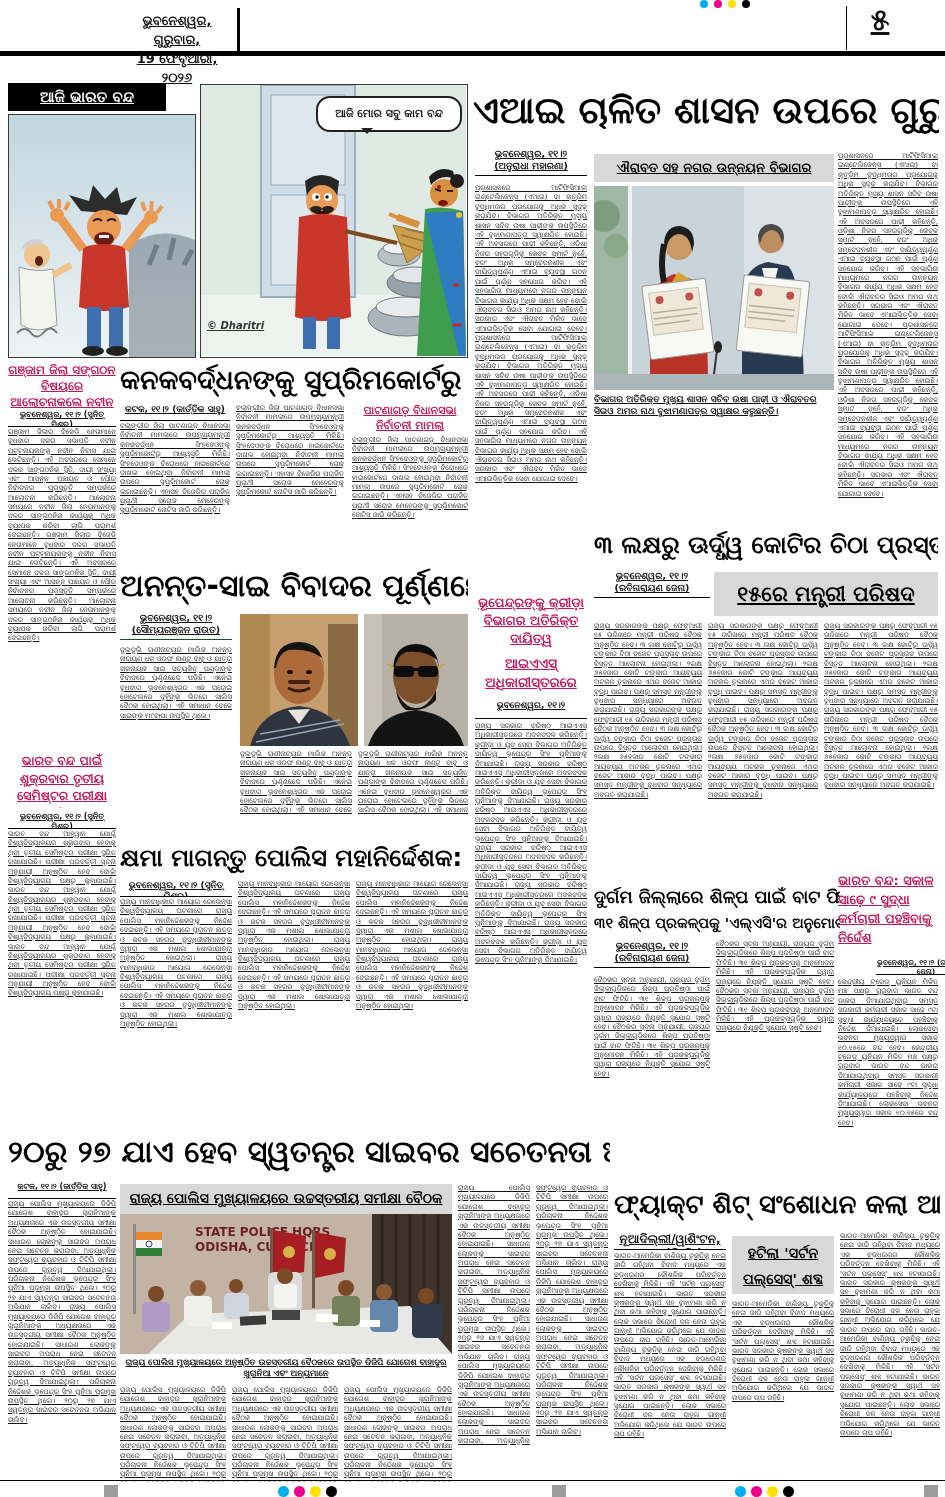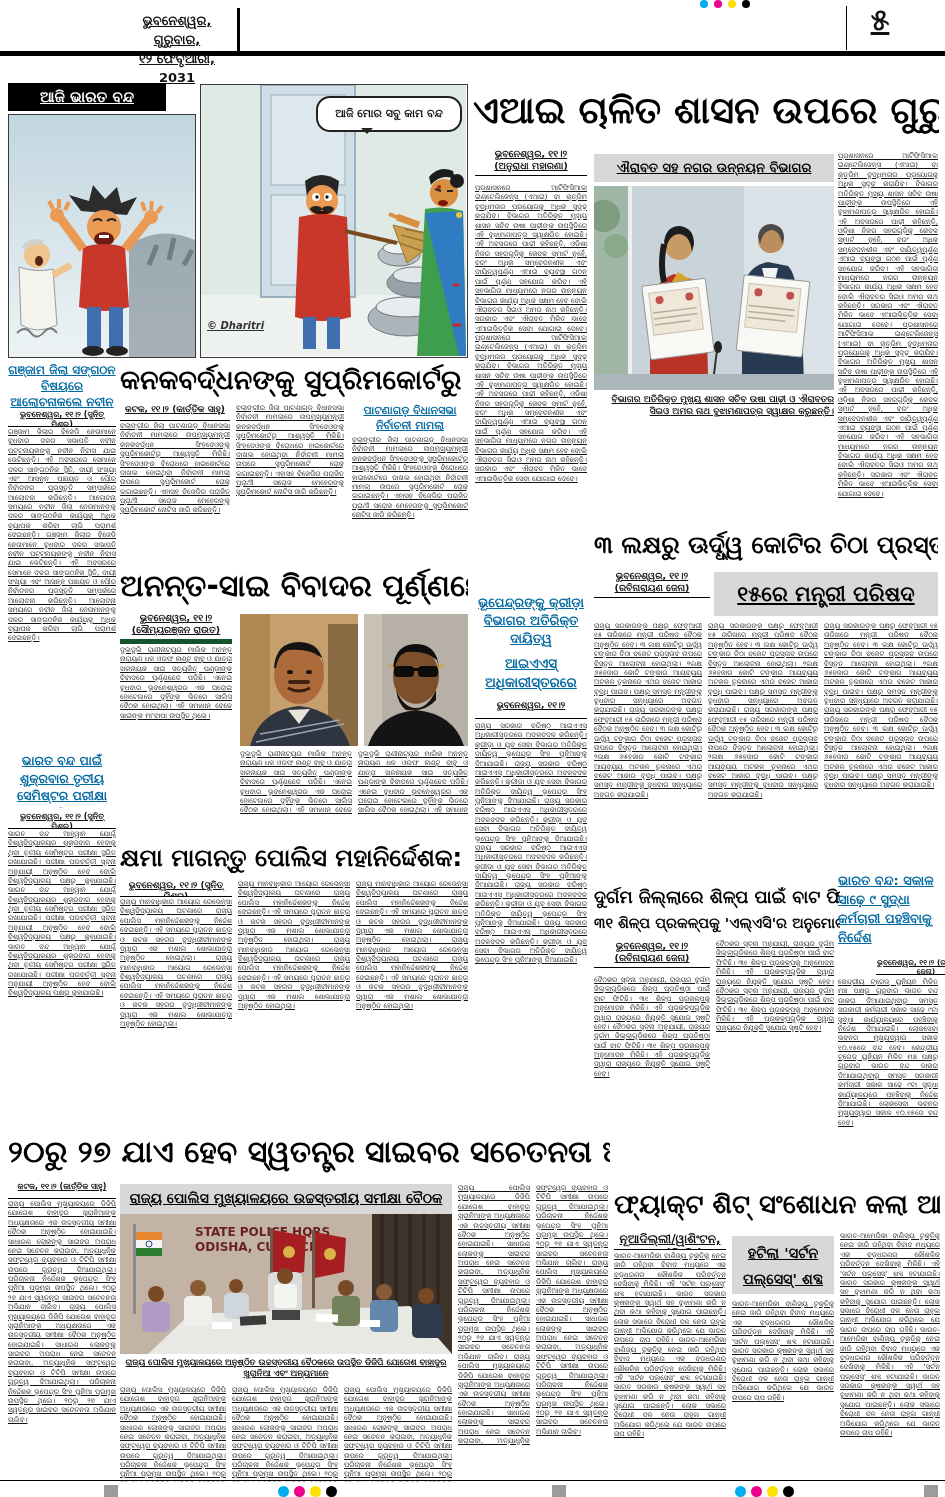--- a/index.html
+++ b/index.html
@@ -1,26 +1,26 @@
 <!DOCTYPE html>
 <html><head>
 <meta charset="utf-8">
 <style>
   html,body{margin:0;padding:0;background:#fff;}
   #page{position:relative;width:945px;height:1497px;background:#fff;overflow:hidden;
         font-family:"DejaVu Sans","Liberation Sans",sans-serif;color:#111;}
   .abs{position:absolute;text-decoration:underline;}
   .hl{font-weight:800;color:#000;text-align:center;overflow:hidden;white-space:nowrap;}
-  .subhl{font-weight:800;color:#0369a1;overflow:hidden;}
+  .subhl{font-weight:800;color:#be185d;overflow:hidden;}
   .byline{font-weight:700;font-size:9px;text-align:center;border-bottom:1px solid #000;
           padding-bottom:2px;line-height:1.25;overflow:hidden;}
   .byline1{font-weight:700;font-size:9.5px;text-align:center;line-height:1.3;}
   .bcol{font-size:7px;line-height:1.34;text-align:justify;overflow:hidden;color:#141414;word-break:break-word;}
   .gbox{background:#d8d8d8;font-weight:800;text-align:center;color:#000;overflow:hidden;}
-  .cap{font-size:8.5px;font-weight:600;text-align:right;line-height:1.3;overflow:hidden;}
+  .cap{font-size:8.5px;font-weight:600;text-align:left;line-height:1.3;overflow:hidden;}
   .ph{position:absolute;overflow:hidden;background:#ccc;}
   .rule{position:absolute;background:#000;}
   .bubble{position:absolute;background:#fff;border:2px solid #222;border-radius:14px;
           font-weight:700;text-align:center;display:flex;align-items:center;justify-content:center;
           line-height:1.35;padding:3px 6px;box-sizing:border-box;}
   .bubble:after{content:"";position:absolute;bottom:-10px;left:30%;border:6px solid transparent;
           border-top-color:#222;}
   .panel{position:absolute;border:1.5px solid #3a3a3a;overflow:hidden;box-sizing:border-box;}
   .mark-sq{position:absolute;width:14px;height:14px;background:#9c9c9c;}
   .dot{position:absolute;width:11px;height:11px;border-radius:50%;}
@@ -30,21 +30,21 @@
 <body>
 
 <div id="page">
 
   <div class="rule" style="left:0;top:51px;width:945px;height:5px;"></div>
   <div class="abs" style="left:0;top:53px;width:8px;height:2px;background:#000;"></div>
 
 
   <div class="abs" style="left:120px;top:12px;width:114px;height:40px;font-size:13px;font-weight:700;text-align:center;line-height:1.45;">
     <div>ଭୁବନେଶ୍ୱର, ଗୁରୁବାର,</div>
-    <div>୧୨ ଫେବୃଆରୀ, 2031</div>
+    <div>19 ଫେବୃଆରୀ, ୨୦୨୬</div>
   </div>
   <div class="rule" style="left:237px;top:8px;width:3px;height:44px;"></div>
 
   <div class="rule" style="left:846px;top:6px;width:1px;height:44px;"></div>
   <div class="abs" style="left:858px;top:2px;width:44px;height:46px;font-size:30px;font-weight:800;text-align:center;">୫</div>
 
   <div class="dot" style="left:700px;top:0;background:#00aeef;width:8px;height:8px;"></div>
   <div class="dot" style="left:714px;top:0;background:#ec008c;width:8px;height:8px;"></div>
   <div class="dot" style="left:728px;top:0;background:#ffe100;width:8px;height:8px;"></div>
   <div class="dot" style="left:742px;top:0;background:#000;width:8px;height:8px;"></div>
@@ -239,21 +239,21 @@
   <div class="hl" style="left:120px;top:360px;width:348px;height:40px;font-size:27px;line-height:40px;position:absolute;">କନକବର୍ଦ୍ଧନଙ୍କୁ ସୁପ୍ରିମକୋର୍ଟରୁ ଆଶ୍ୱସ୍ତି</div>
   <div class="byline abs" style="left:120px;top:404px;width:110px;height:14px;">କଟକ, ୧୧।୨ (କାର୍ତ୍ତିକ ସାହୁ)</div>
   <div class="bcol abs" style="left:120px;top:422px;width:110px;height:140px;">ବଲାଙ୍ଗୀର ଜିଲା ପାଟଣାଗଡ଼ ବିଧାନସଭା ନିର୍ବାଚନୀ ମାମଲାରେ ଉପମୁଖ୍ୟମନ୍ତ୍ରୀ କନକବର୍ଦ୍ଧନ ସିଂହଦେଓଙ୍କୁ ସୁପ୍ରିମକୋର୍ଟରୁ ଆଶ୍ୱସ୍ତି ମିଳିଛି। ସିଂହଦେଓଙ୍କ ବିରୋଧରେ ହାଇକୋର୍ଟରେ ଦାଖଲ ହୋଇଥିବା ନିର୍ବାଚନୀ ମାମଲା ଉପରେ ସୁପ୍ରିମକୋର୍ଟ ରୋକ୍ ଲଗାଇଛନ୍ତି। ଏହାସହ ବିଜେଡିର ପରାଜିତ ପ୍ରାର୍ଥୀ ସରୋଜ ମେହେରଙ୍କୁ ସୁପ୍ରିମକୋର୍ଟ ନୋଟିସ ଜାରି କରିଛନ୍ତି।</div>
   <div class="bcol abs" style="left:236px;top:404px;width:108px;height:158px;">ବଲାଙ୍ଗୀର ଜିଲା ପାଟଣାଗଡ଼ ବିଧାନସଭା ନିର୍ବାଚନୀ ମାମଲାରେ ଉପମୁଖ୍ୟମନ୍ତ୍ରୀ କନକବର୍ଦ୍ଧନ ସିଂହଦେଓଙ୍କୁ ସୁପ୍ରିମକୋର୍ଟରୁ ଆଶ୍ୱସ୍ତି ମିଳିଛି। ସିଂହଦେଓଙ୍କ ବିରୋଧରେ ହାଇକୋର୍ଟରେ ଦାଖଲ ହୋଇଥିବା ନିର୍ବାଚନୀ ମାମଲା ଉପରେ ସୁପ୍ରିମକୋର୍ଟ ରୋକ୍ ଲଗାଇଛନ୍ତି। ଏହାସହ ବିଜେଡିର ପରାଜିତ ପ୍ରାର୍ଥୀ ସରୋଜ ମେହେରଙ୍କୁ ସୁପ୍ରିମକୋର୍ଟ ନୋଟିସ ଜାରି କରିଛନ୍ତି।</div>
   <div class="subhl abs" style="left:352px;top:404px;width:116px;height:30px;font-size:11px;text-align:center;line-height:1.35;">ପାଟଣାଗଡ଼ ବିଧାନସଭା ନିର୍ବାଚନୀ ମାମଲା</div>
   <div class="bcol abs" style="left:352px;top:436px;width:116px;height:126px;">ବଲାଙ୍ଗୀର ଜିଲା ପାଟଣାଗଡ଼ ବିଧାନସଭା ନିର୍ବାଚନୀ ମାମଲାରେ ଉପମୁଖ୍ୟମନ୍ତ୍ରୀ କନକବର୍ଦ୍ଧନ ସିଂହଦେଓଙ୍କୁ ସୁପ୍ରିମକୋର୍ଟରୁ ଆଶ୍ୱସ୍ତି ମିଳିଛି। ସିଂହଦେଓଙ୍କ ବିରୋଧରେ ହାଇକୋର୍ଟରେ ଦାଖଲ ହୋଇଥିବା ନିର୍ବାଚନୀ ମାମଲା ଉପରେ ସୁପ୍ରିମକୋର୍ଟ ରୋକ୍ ଲଗାଇଛନ୍ତି। ଏହାସହ ବିଜେଡିର ପରାଜିତ ପ୍ରାର୍ଥୀ ସରୋଜ ମେହେରଙ୍କୁ ସୁପ୍ରିମକୋର୍ଟ ନୋଟିସ ଜାରି କରିଛନ୍ତି।</div>
 
   <div class="hl" style="left:120px;top:564px;width:348px;height:44px;font-size:30px;line-height:44px;position:absolute;">ଅନନ୍ତ-ସାଇ ବିବାଦର ପୂର୍ଣ୍ଣଛେଦ</div>
   <div class="abs" style="left:120px;top:612px;width:112px;">
     <div class="byline1">ଭୁବନେଶ୍ୱର, ୧୧।୨</div>
-    <div class="byline1" style="border-bottom:5px solid #14532d;padding-bottom:2px;">(ସୌମ୍ୟରଞ୍ଜନ ରାଉତ)</div>
+    <div class="byline1" style="border-bottom:1px solid #14532d;padding-bottom:2px;">(ସୌମ୍ୟରଞ୍ଜନ ରାଉତ)</div>
   </div>
   <div class="bcol abs" style="left:120px;top:646px;width:112px;height:170px;">ଦୁଲଦୁଲି ରାଣୀନାଟ୍ୟର ମାଲିକ ଅନନ୍ତ ନାରାୟଣ ଧଳ ଓରଫ ନାଣ୍ଟୁ ବାବୁ ଓ ଯାତ୍ରା ଖଳନାୟକ ସାଇ ସତ୍ୟଜିତ୍ ପଣ୍ଡାଙ୍କ ବିବାଦରେ ପୂର୍ଣ୍ଣଛେଦ ପଡ଼ିଛି। ଏନେଇ ବୁଧବାର ଭୁବନେଶ୍ୱରର ଏକ ଘରୋଇ ହୋଟେଲରେ ଦୁହିଁଙ୍କ ଭିତରେ ସାଲିସ ବୈଠକ ହୋଇଥିଲା। ଏହି ସମାଧାନ ବେଳେ ସାଇଙ୍କ ମା'ବାପା ଉପସ୍ଥିତ ଥିଲେ।</div>
 
   <div class="ph" style="left:240px;top:614px;width:118px;height:132px;">
     <svg width="118" height="132" viewBox="0 0 118 132">
       <rect width="118" height="132" fill="#c59f6e"></rect>
       <rect x="0" y="0" width="30" height="132" fill="#b08952"></rect>
       <rect x="88" y="10" width="30" height="122" fill="#8a6b44"></rect>
       <g>
         <path d="M10 132 Q20 96 59 92 Q98 96 110 132 Z" fill="#2e3440"></path>

